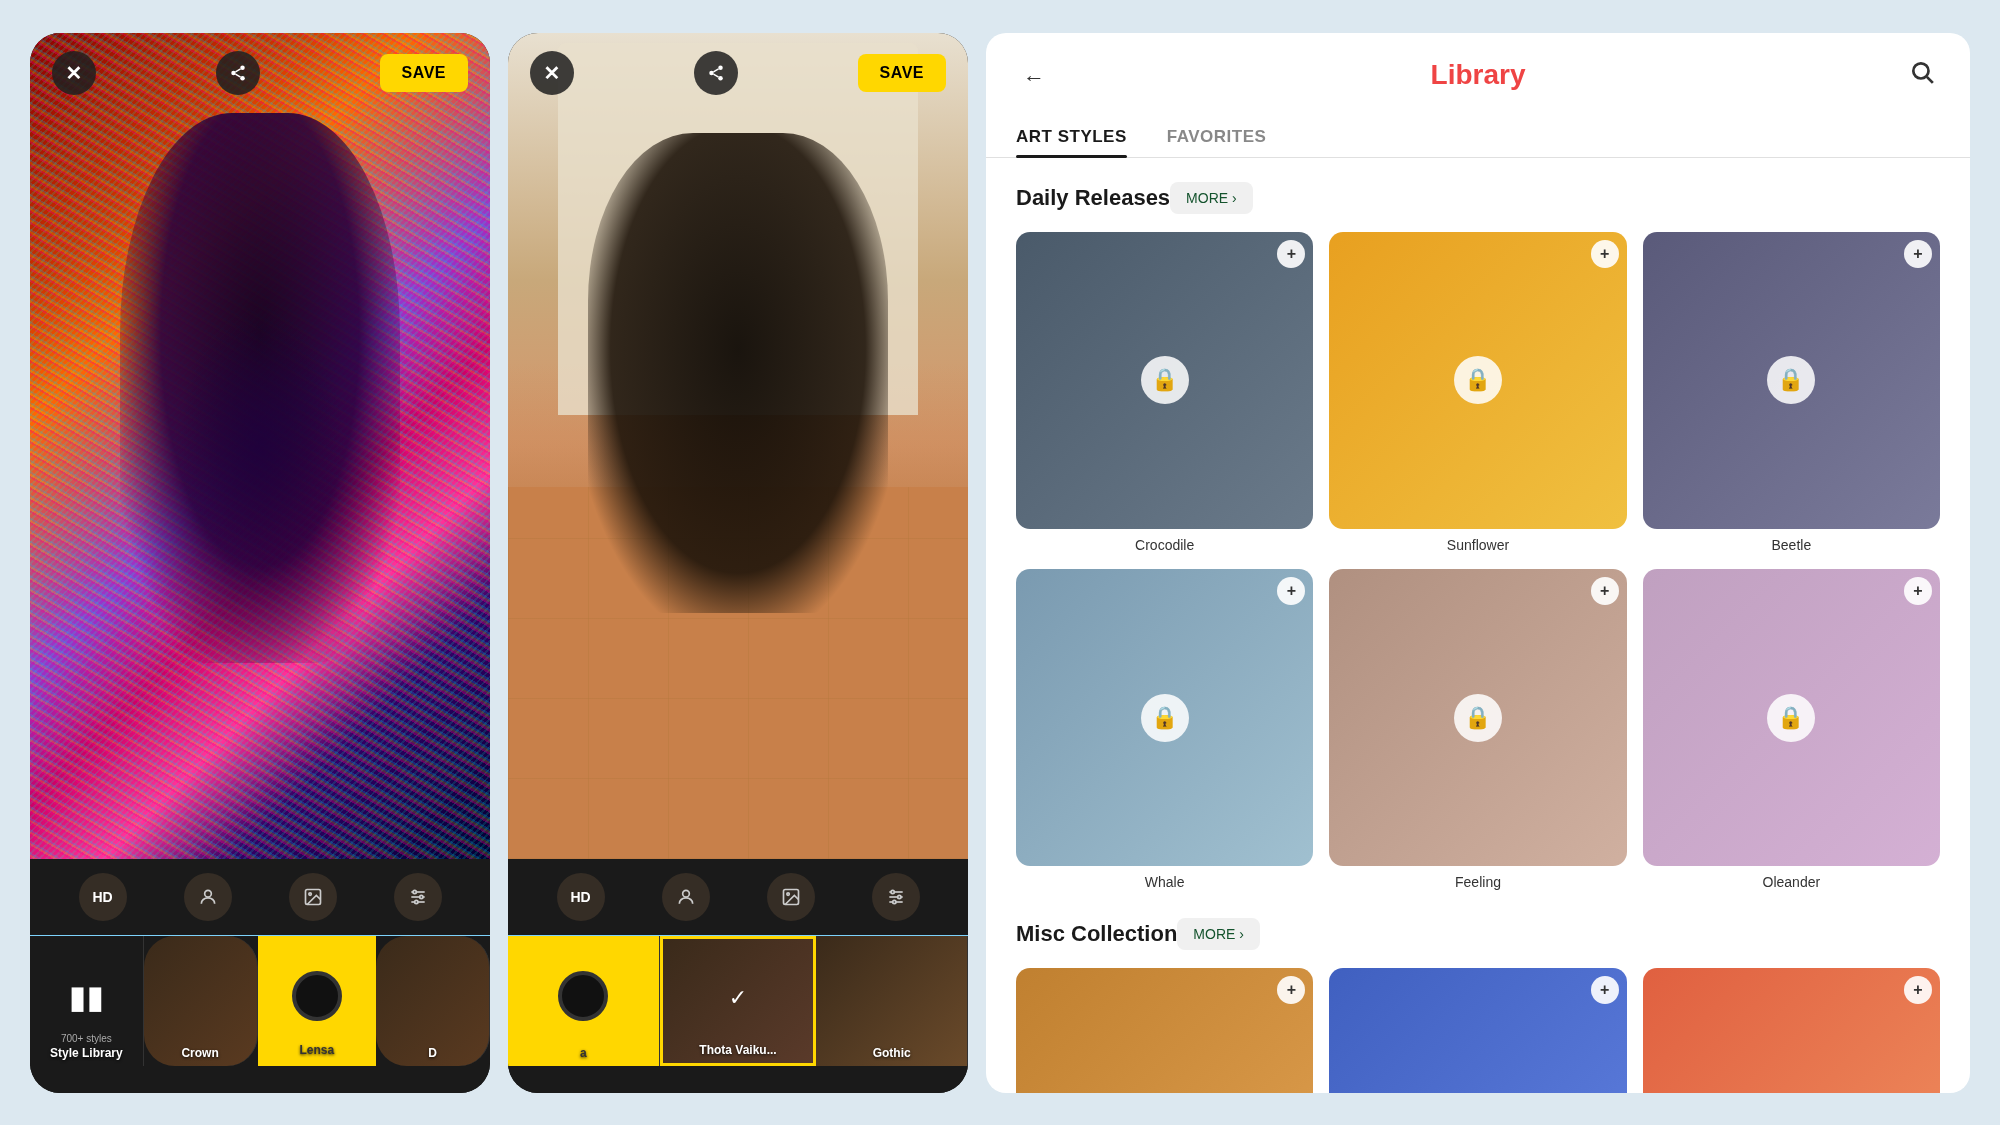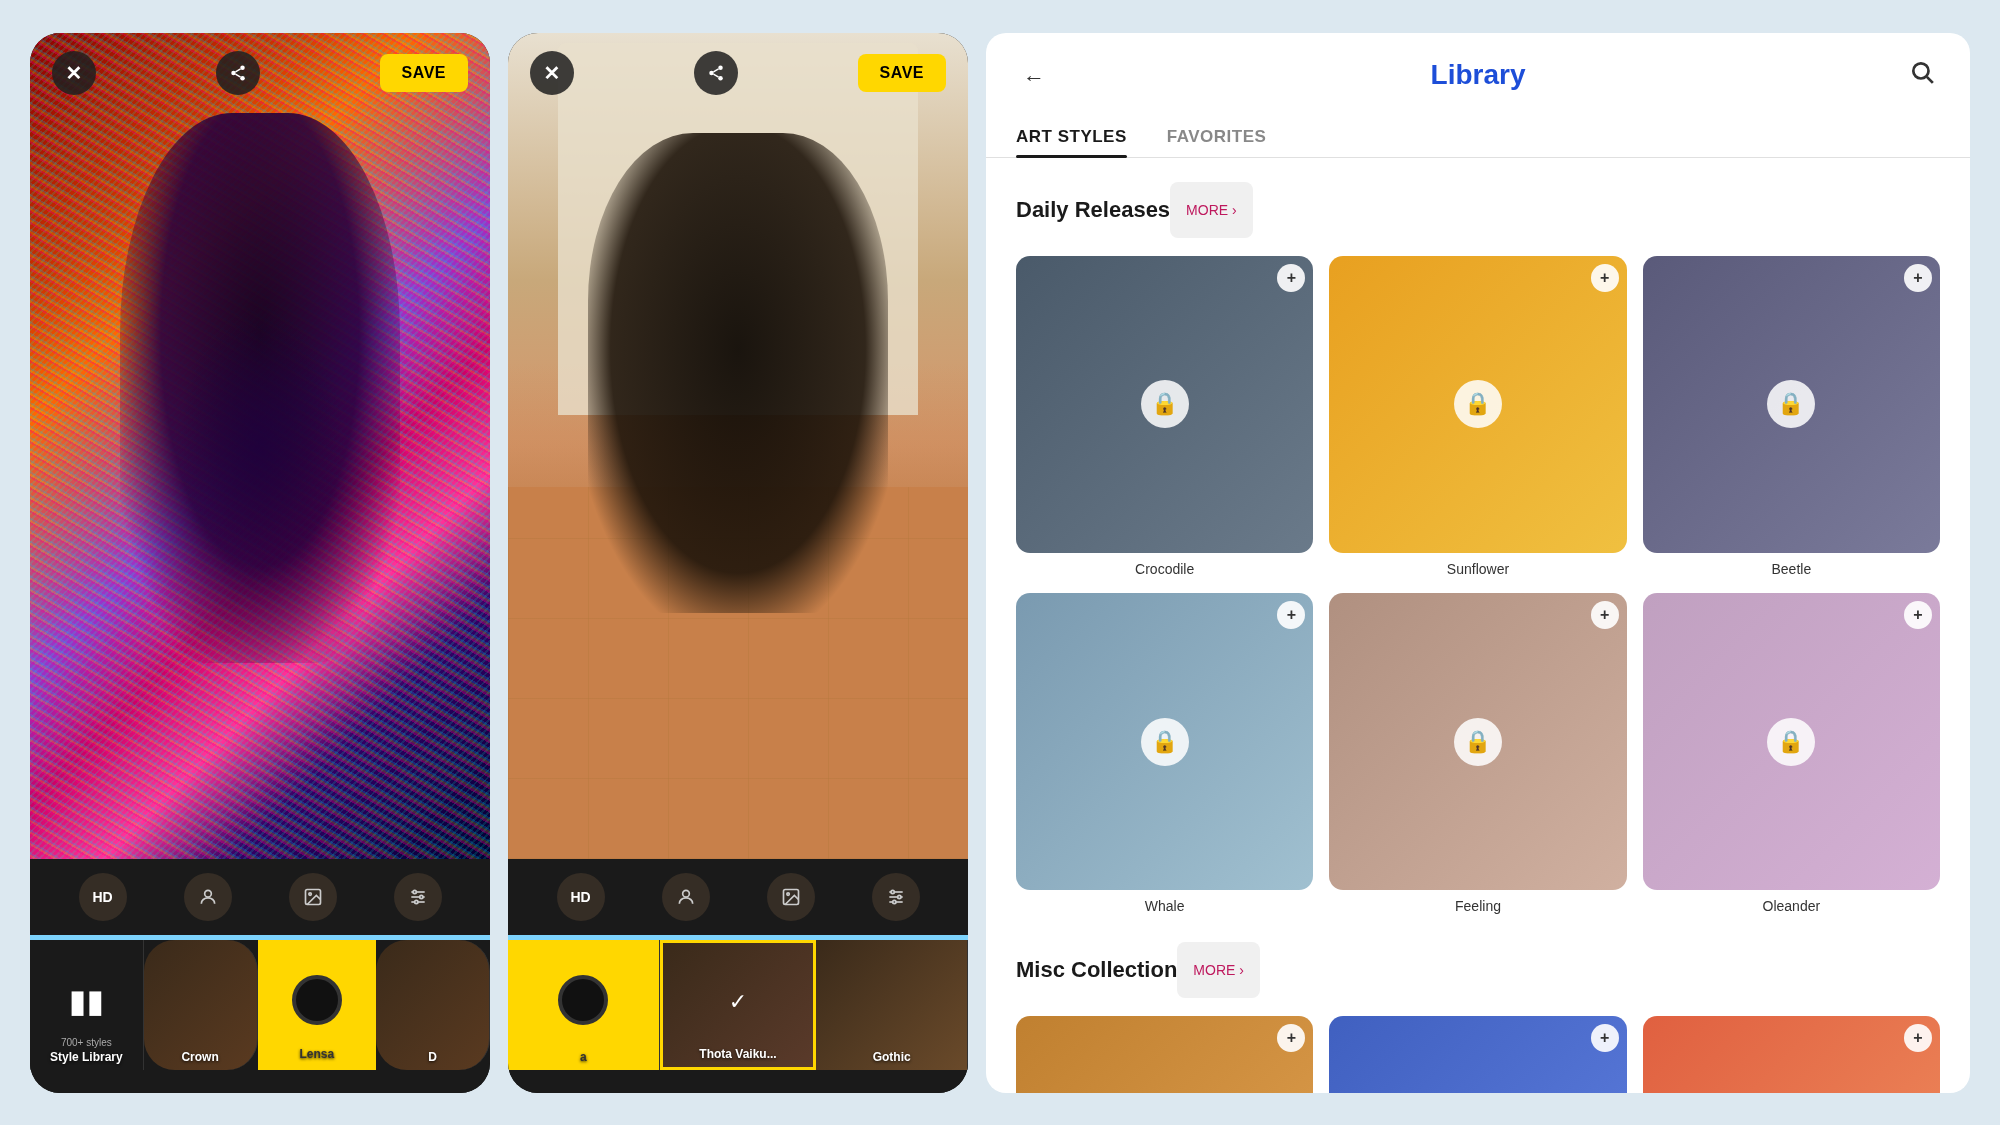--- a/index.html
+++ b/index.html
@@ -197,21 +197,21 @@
       background: #1a1a1a;
       display: flex;
       flex-direction: column;
     }
 
     .toolbar-icons {
       display: flex;
       justify-content: space-around;
       align-items: center;
       padding: 14px 20px;
-      border-bottom: 5px solid #7dd3fc;
+      border-bottom: 1px solid #7dd3fc;
     }
 
     .tool-icon {
       width: 48px;
       height: 48px;
       background: rgba(60,50,40,0.8);
       border-radius: 50%;
       display: flex;
       align-items: center;
       justify-content: center;
@@ -319,21 +319,21 @@
       font-size: 22px;
       color: #333;
       cursor: pointer;
       width: 36px;
       text-align: center;
     }
 
     .library-title {
       font-size: 28px;
       font-weight: 600;
-      color: #1d4ed8;
+      color: #ef4444;
     }
 
     .library-search {
       font-size: 24px;
       color: #333;
       cursor: pointer;
       width: 36px;
       text-align: center;
     }
 
@@ -386,24 +386,24 @@
 
     .section-title {
       font-size: 22px;
       font-weight: 700;
       color: #1a1a1a;
     }
 
     .more-btn {
       background: #f0f0f0;
       border: none;
-      padding: 20px 16px;
+      padding: 8px 16px;
       border-radius: 8px;
       font-size: 14px;
-      color: #be185d;
+      color: #14532d;
       cursor: pointer;
       font-weight: 500;
     }
 
     .style-grid {
       display: grid;
       grid-template-columns: repeat(3, 1fr);
       gap: 16px;
       margin-bottom: 28px;
     }

